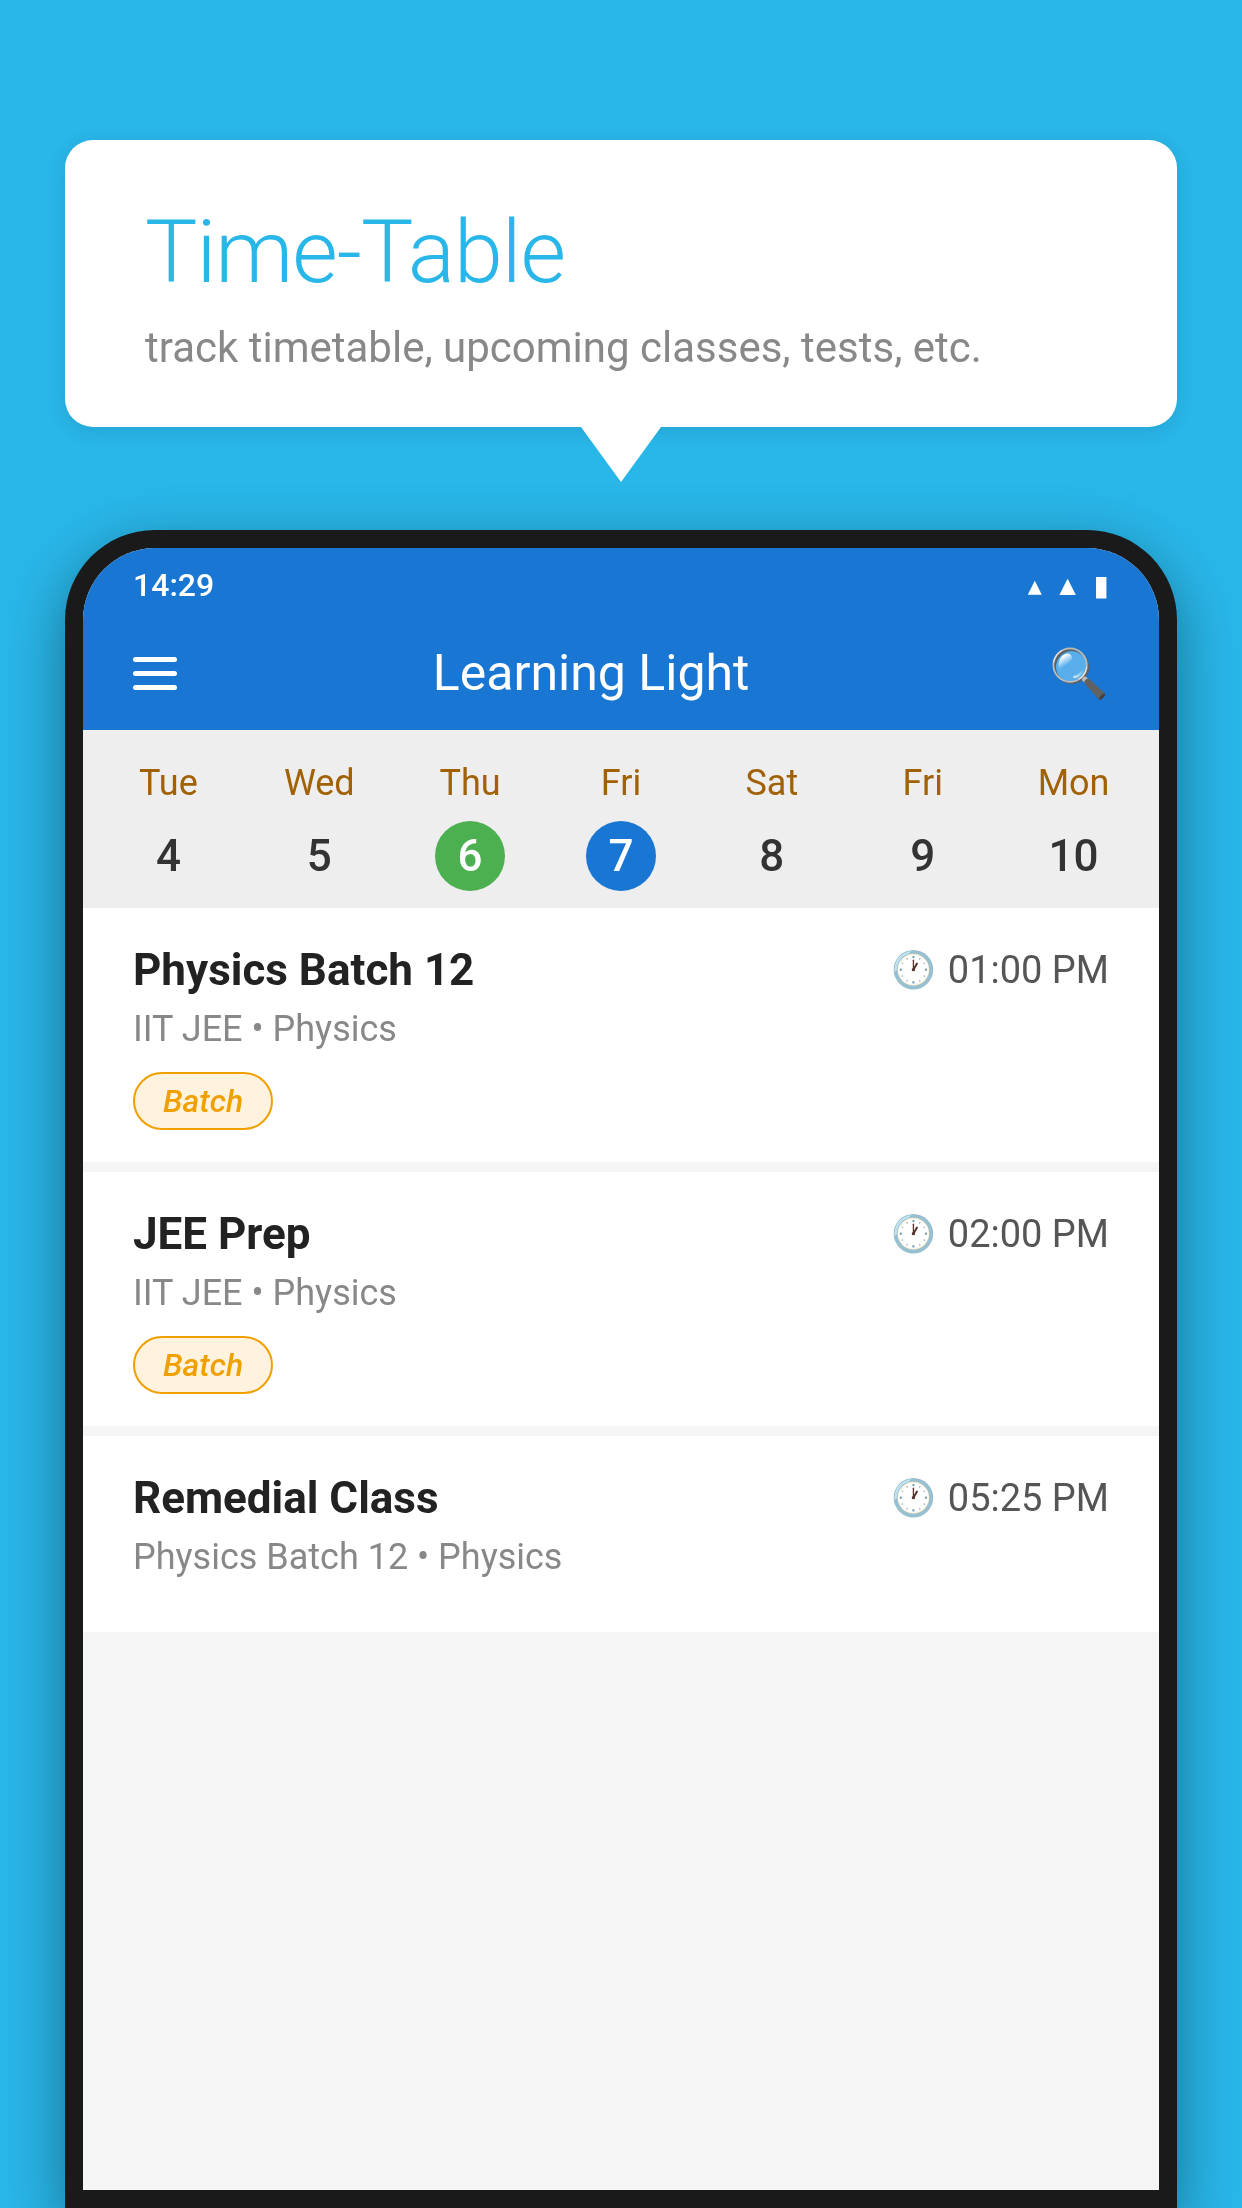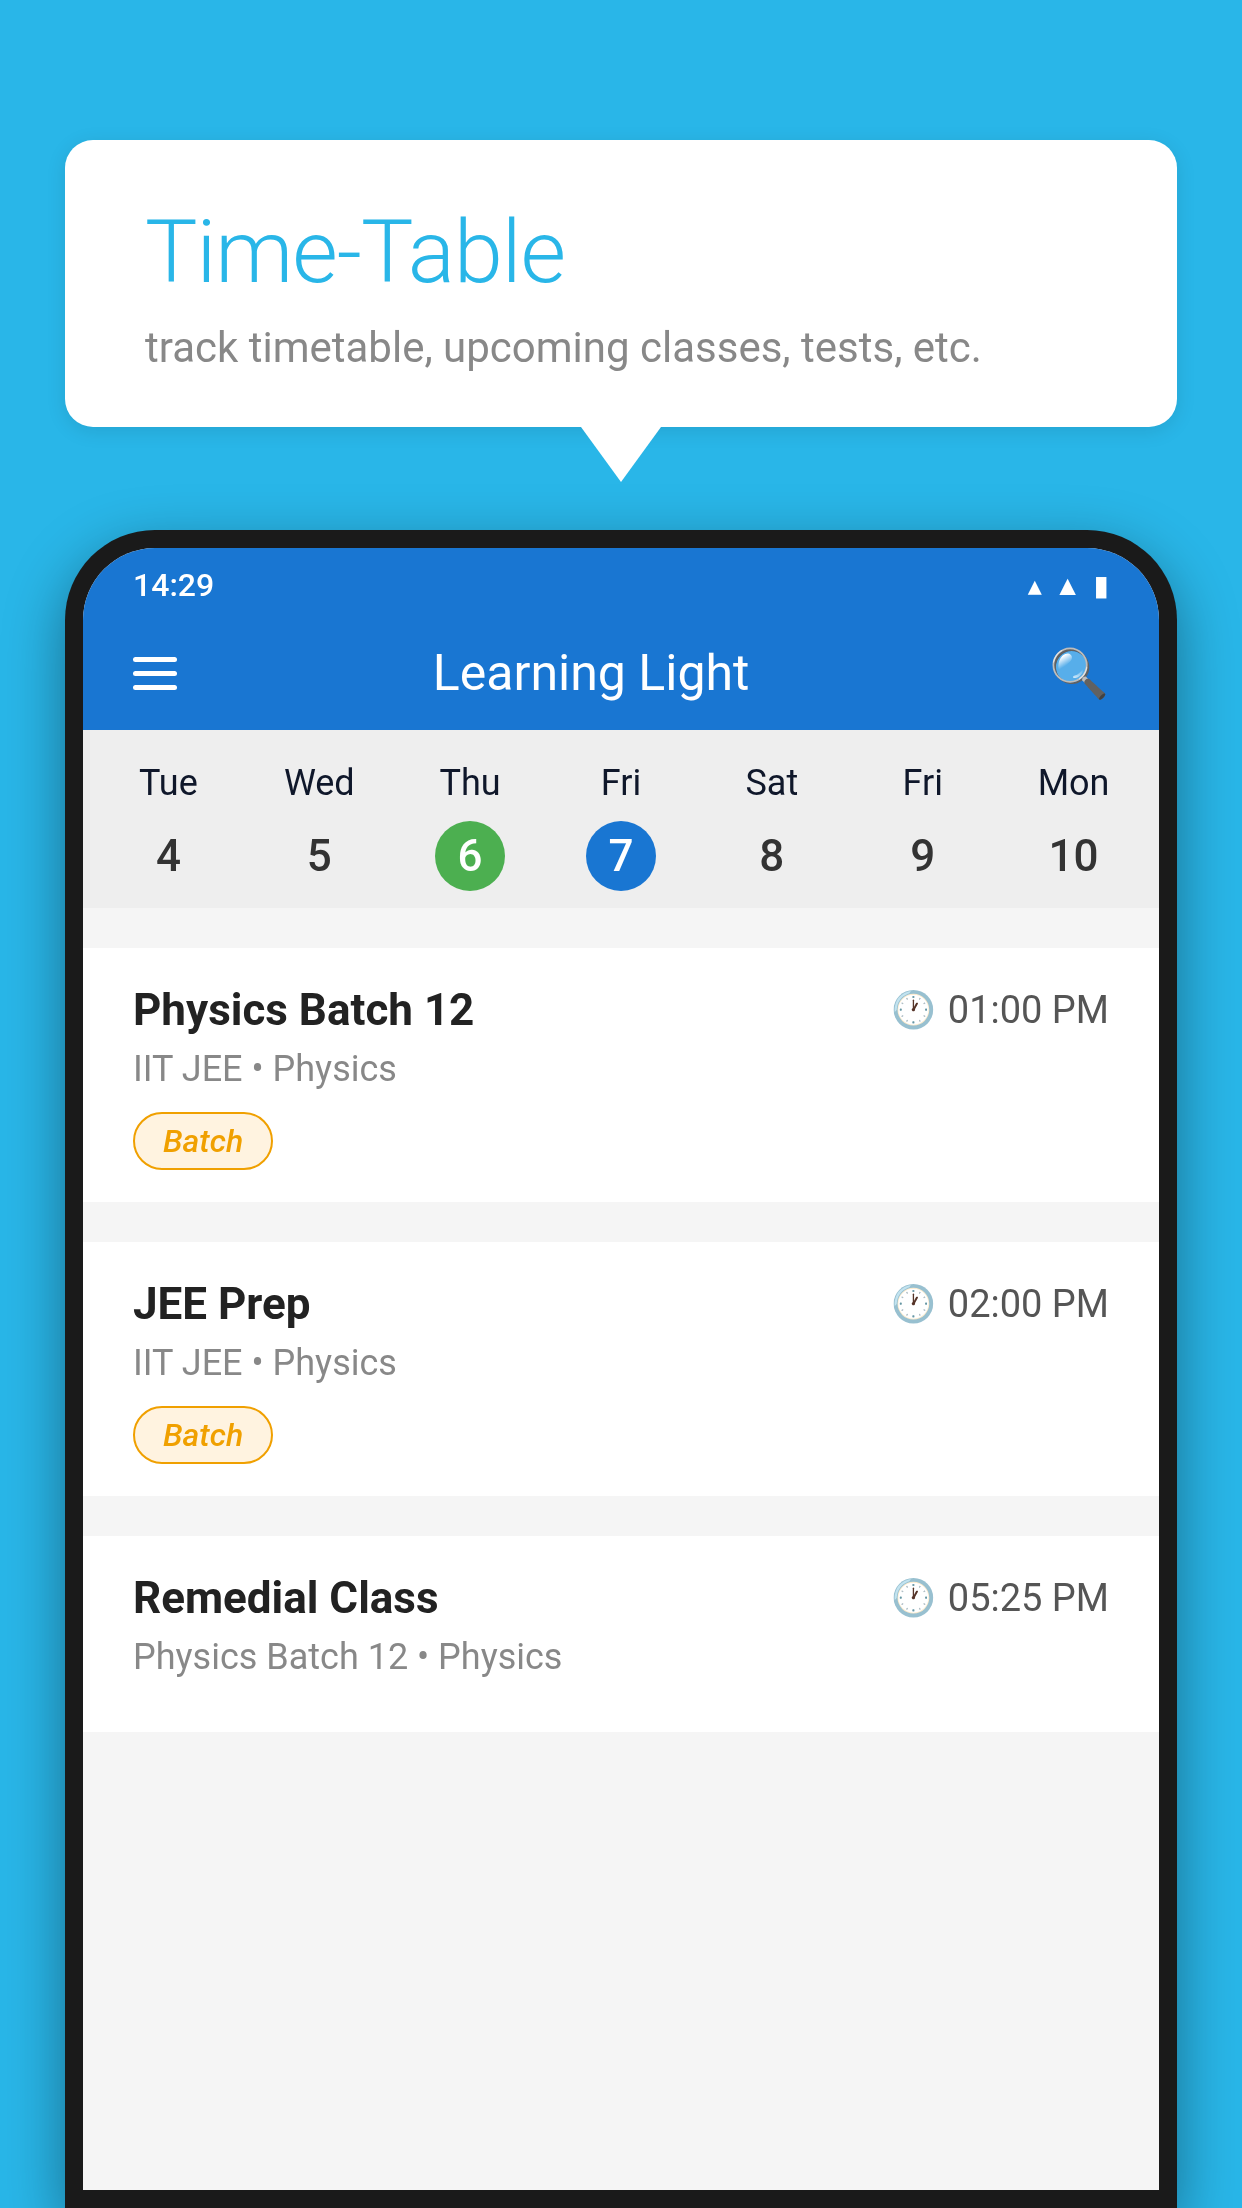--- a/index.html
+++ b/index.html
@@ -153,21 +153,21 @@
 
     .day-headers {
       display: grid;
       grid-template-columns: repeat(7, 1fr);
       padding: 0 10px;
     }
 
     .day-header {
       text-align: center;
       font-size: 36px;
-      color: #0f172a;
+      color: #a16207;
       font-weight: 400;
       padding: 8px 0;
     }
 
     .day-numbers {
       display: grid;
       grid-template-columns: repeat(7, 1fr);
       padding: 8px 10px 16px;
       align-items: center;
     }
@@ -213,21 +213,20 @@
     .schedule-list {
       flex: 1;
       background: #f5f5f5;
       overflow-y: auto;
     }
 
     .schedule-item {
       background: white;
       margin-bottom: 10px;
       padding: 36px 50px 32px;
-      margin-top: 40px;
     }
 
     .schedule-item-header {
       display: flex;
       justify-content: space-between;
       align-items: center;
       margin-bottom: 12px;
     }
 
     .schedule-item-title {

